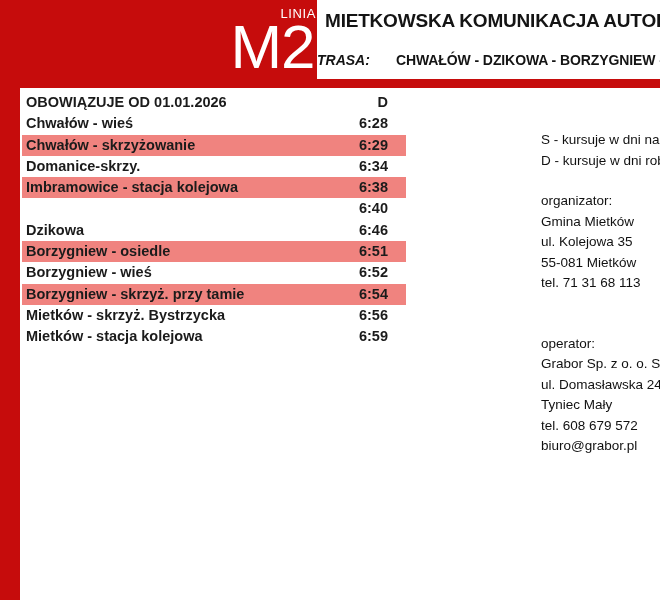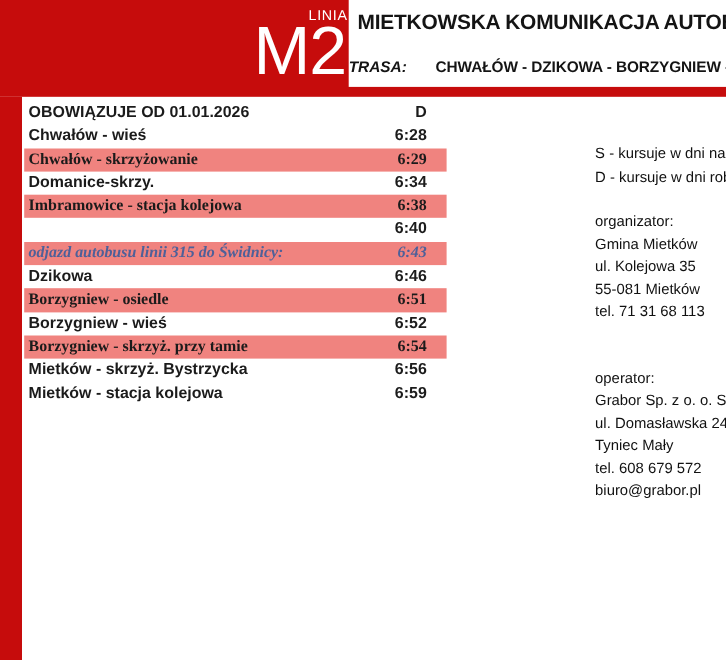--- a/index.html
+++ b/index.html
@@ -115,21 +115,20 @@
     top: 92px;
     width: 384px;
   }
   .tt-row {
     position: relative;
     height: 21.3px;
     width: 384px;
   }
   .tt-row.striped {
     background: #f0837f;
-    font-family: Liberation Serif, serif;
   }
   .tt-stop {
     position: absolute;
     left: 4px;
     top: 2px;
     font-size: 14.5px;
     color: #1b1b1b;
     white-space: nowrap;
     text-align: right;
   }
@@ -210,24 +209,20 @@
       <div class="tt-row bold">
         <span class="tt-stop">Domanice-skrzy.</span>
         <span class="tt-time">6:34</span>
       </div>
       <div class="tt-row bold striped">
         <span class="tt-stop">Imbramowice - stacja kolejowa</span>
         <span class="tt-time">6:38</span>
       </div>
       <div class="tt-row bold">
         <span class="tt-time">6:40</span>
-      </div>
-      <div class="tt-row bold striped note">
-        <span class="tt-stop">odjazd autobusu linii 315 do Świdnicy:</span>
-        <span class="tt-time">6:43</span>
       </div>
       <div class="tt-row bold">
         <span class="tt-stop">Dzikowa</span>
         <span class="tt-time">6:46</span>
       </div>
       <div class="tt-row bold striped">
         <span class="tt-stop">Borzygniew - osiedle</span>
         <span class="tt-time">6:51</span>
       </div>
       <div class="tt-row bold">

